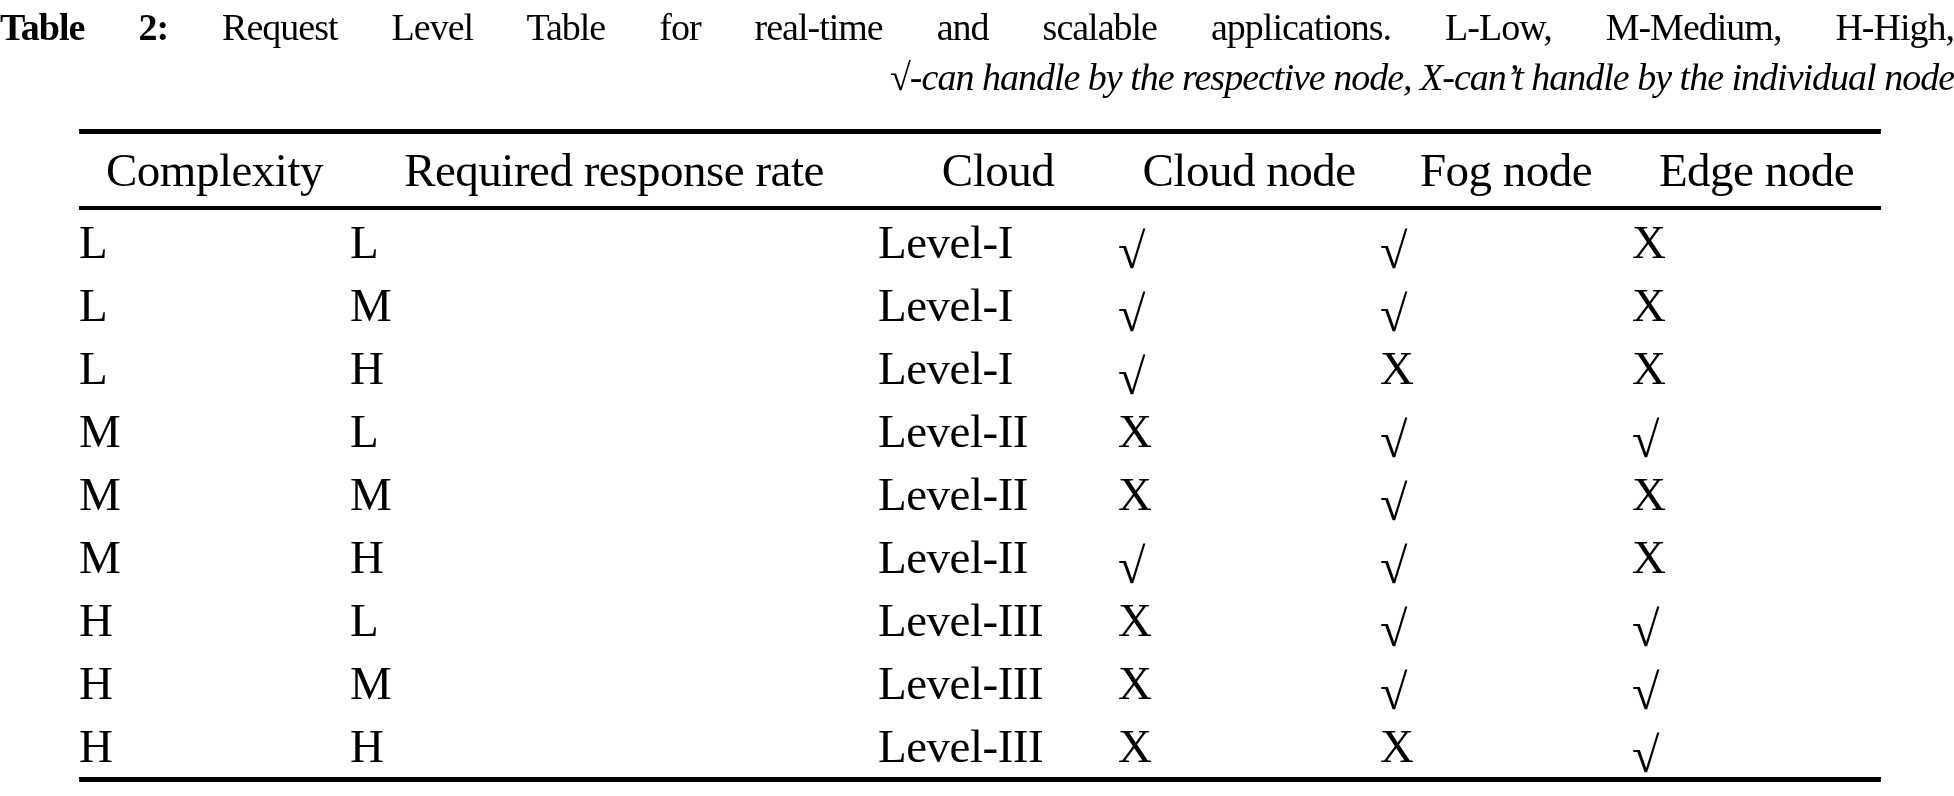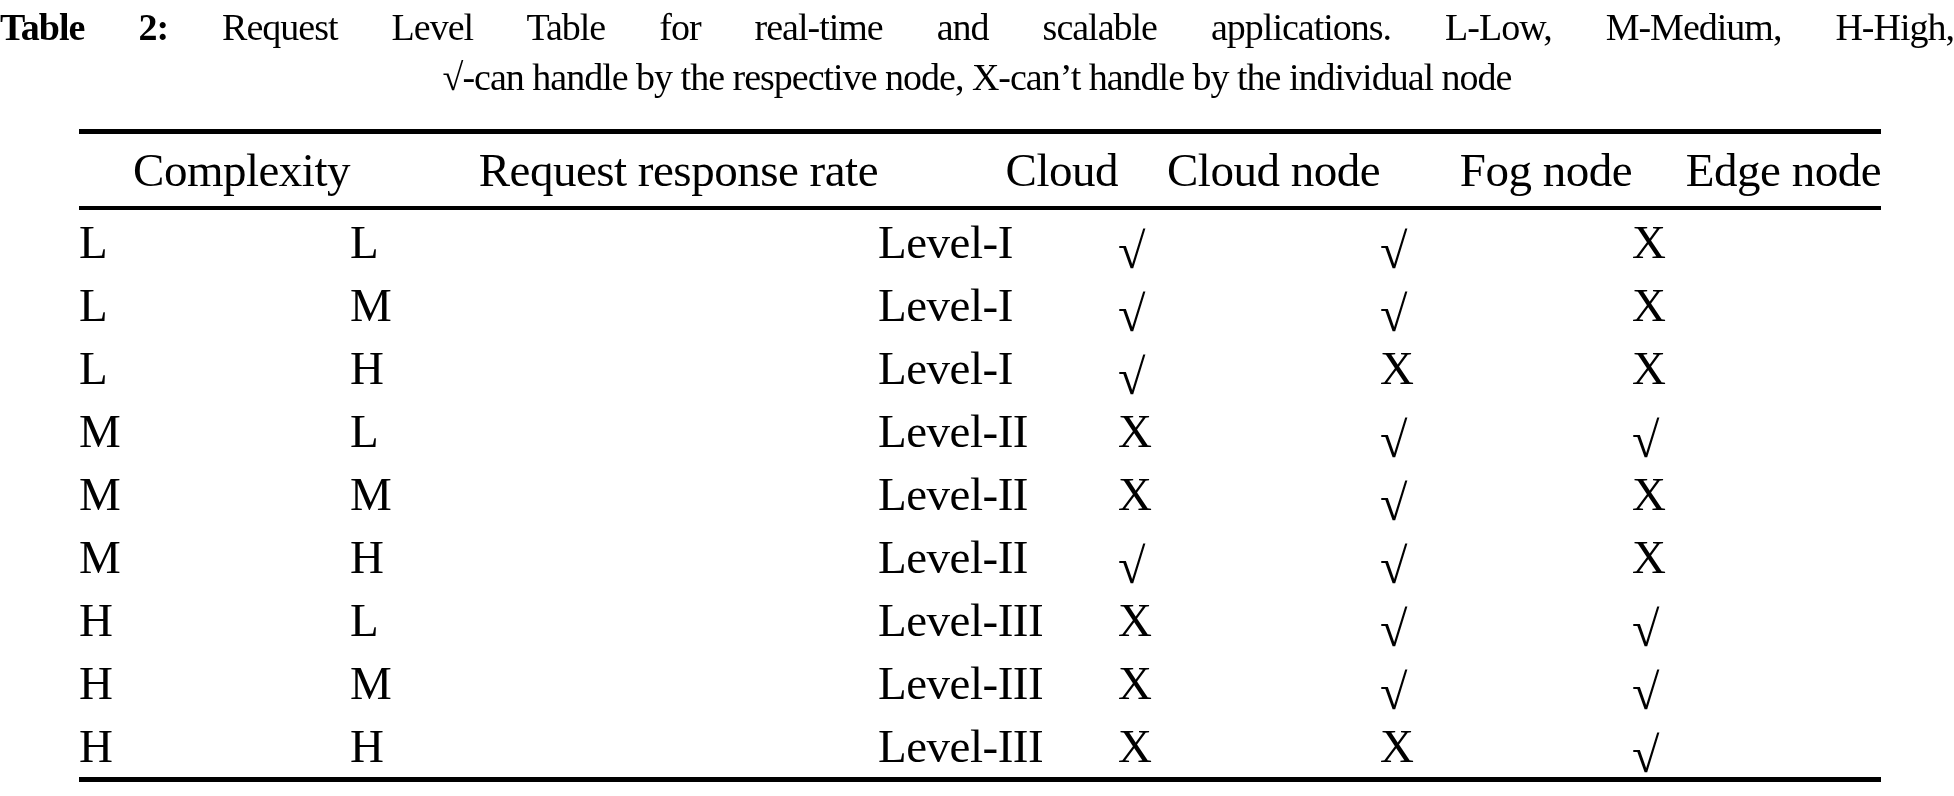--- a/index.html
+++ b/index.html
@@ -30,21 +30,22 @@
   }
   .cap-line1 {
     text-align: justify;
     text-align-last: justify;
     white-space: normal;
   }
   .cap-label {
     font-weight: bold;
   }
   .cap-line2 {
-    text-align: center;
+    text-align: right;
+    font-style: italic;
   }
   table.req-table {
     position: absolute;
     left: 79px;
     top: 129px;
     width: 1802px;
     border-collapse: collapse;
     table-layout: fixed;
     border-top: 5px solid #000000;
     border-bottom: 5px solid #000000;
@@ -54,21 +55,21 @@
   }
   col.c1 { width: 271px; }
   col.c2 { width: 528px; }
   col.c3 { width: 240px; }
   col.c4 { width: 262px; }
   col.c5 { width: 252px; }
   col.c6 { width: 249px; }
   table.req-table th {
     height: 72px;
     font-weight: normal;
-    text-align: right;
+    text-align: center;
     vertical-align: middle;
     border-bottom: 4px solid #000000;
     padding: 0;
   }
   table.req-table td {
     height: 63px;
     text-align: left;
     vertical-align: middle;
     padding: 0;
   }
@@ -97,21 +98,21 @@
       <col class="c1">
         <col class="c2">
         <col class="c3">
         <col class="c4">
         <col class="c5">
         <col class="c6">
     </colgroup>
     <thead>
       <tr>
         <th>Complexity</th>
-        <th>Request response rate</th>
+        <th>Required response rate</th>
         <th>Cloud</th>
         <th>Cloud node</th>
         <th>Fog node</th>
         <th>Edge node</th>
       </tr>
     </thead>
     <tbody>
       <tr>
         <td><span class="val">L</span></td>
         <td><span class="val">L</span></td>

